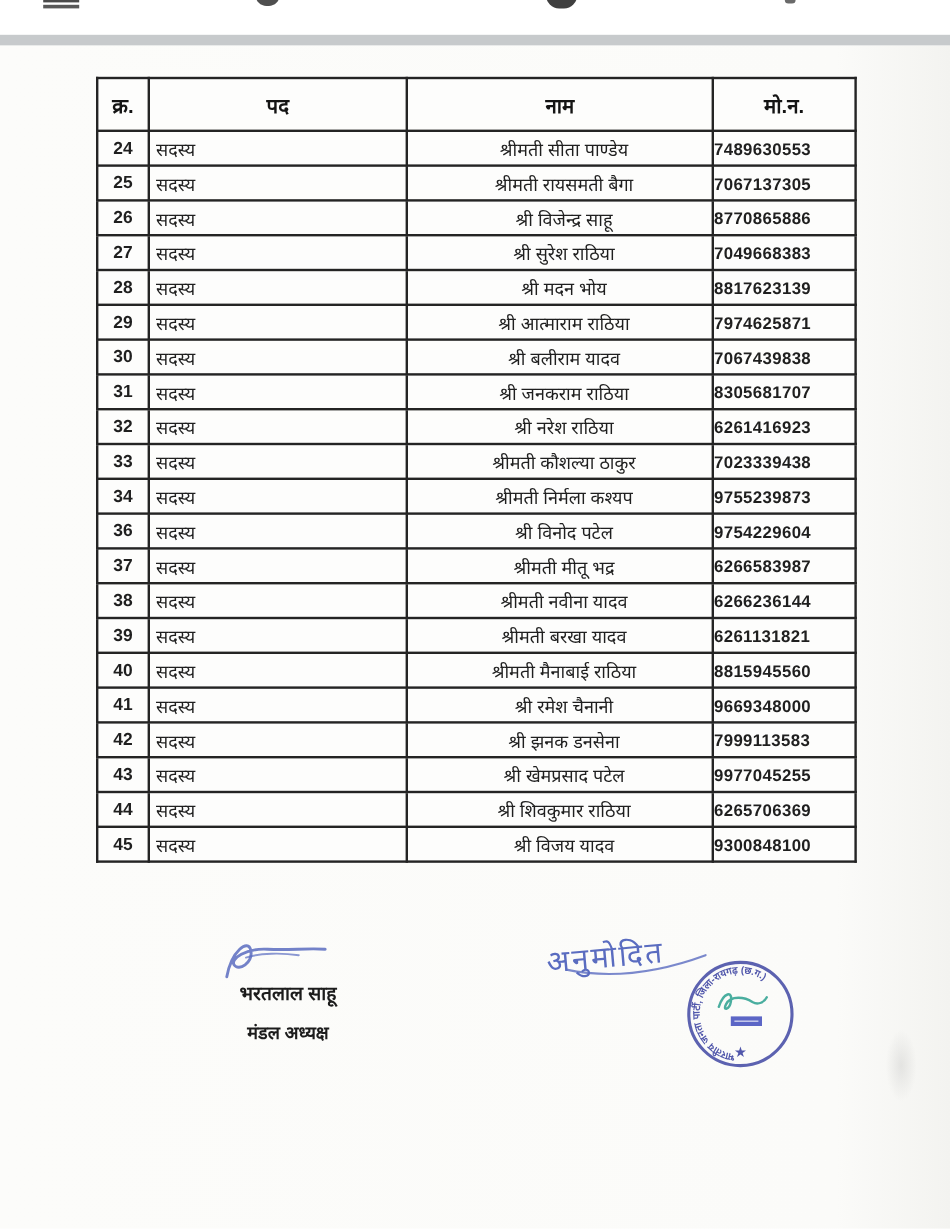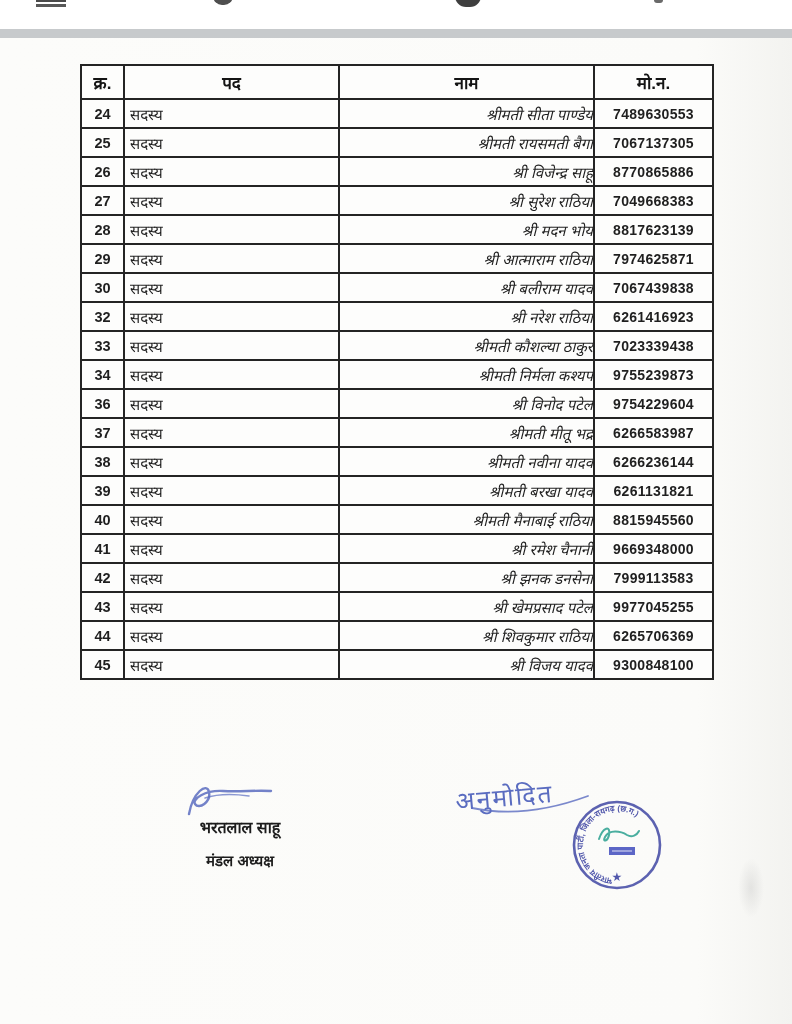--- a/index.html
+++ b/index.html
@@ -42,28 +42,28 @@
   }
   table.roster col.c-serial { width: 43px; }
   table.roster col.c-position { width: 215px; }
   table.roster col.c-name { width: 255px; }
   table.roster col.c-mobile { width: 119px; }
   table.roster th, table.roster td {
     border: 2px solid #242424;
     overflow: hidden; white-space: nowrap;
   }
   table.roster th {
-    height: 34px; font-size: 17px; font-weight: bold; color: #141414;
+    height: 44px; font-size: 17px; font-weight: bold; color: #141414;
     text-align: center; vertical-align: middle;
   }
   table.roster td { height: 29px; vertical-align: middle; color: #1f1f1f; }
   td.serial-cell { text-align: center; font-size: 14.5px; font-weight: 600; color: #2a2a2a; margin-top: 32px; }
   td.position-cell { text-align: left; padding-left: 5px; font-size: 15px; margin-top: 26px; }
-  td.name-cell { text-align: right; padding-left: 7px; font-size: 15px; font-style: italic; }
-  td.mobile-cell { text-align: center; font-size: 14px; font-weight: 600; letter-spacing: 0.3px; color: #2a2a2a; }
+  td.name-cell { text-align: center; padding-left: 7px; font-size: 15px; }
+  td.mobile-cell { font-size: 14px; font-weight: 600; letter-spacing: 0.3px; color: #2a2a2a; }
 
   
   .sign-block {
     position: absolute; left: 150px; top: 742px; 
     width: 180px; text-align: center;
   }
   .sign-svg { display: block; margin: 0 auto -6px auto; }
   .sign-name { font-size: 16px; font-weight: bold; color: #1c1c1c; }
   .sign-title { font-size: 15px; font-weight: bold; color: #1c1c1c; margin-top: 12px; }
 
@@ -157,20 +157,26 @@
       <td class="mobile-cell">7974625871</td>
     </tr>
 
     <tr>
       <td class="serial-cell">30</td>
       <td class="position-cell">सदस्य</td>
       <td class="name-cell">श्री बलीराम यादव</td>
       <td class="mobile-cell">7067439838</td>
     </tr>
 
+    <tr>
+      <td class="serial-cell">31</td>
+      <td class="position-cell">सदस्य</td>
+      <td class="name-cell">श्री जनकराम राठिया</td>
+      <td class="mobile-cell">8305681707</td>
+    </tr>
 
     <tr>
       <td class="serial-cell">32</td>
       <td class="position-cell">सदस्य</td>
       <td class="name-cell">श्री नरेश राठिया</td>
       <td class="mobile-cell">6261416923</td>
     </tr>
 
     <tr>
       <td class="serial-cell">33</td>

